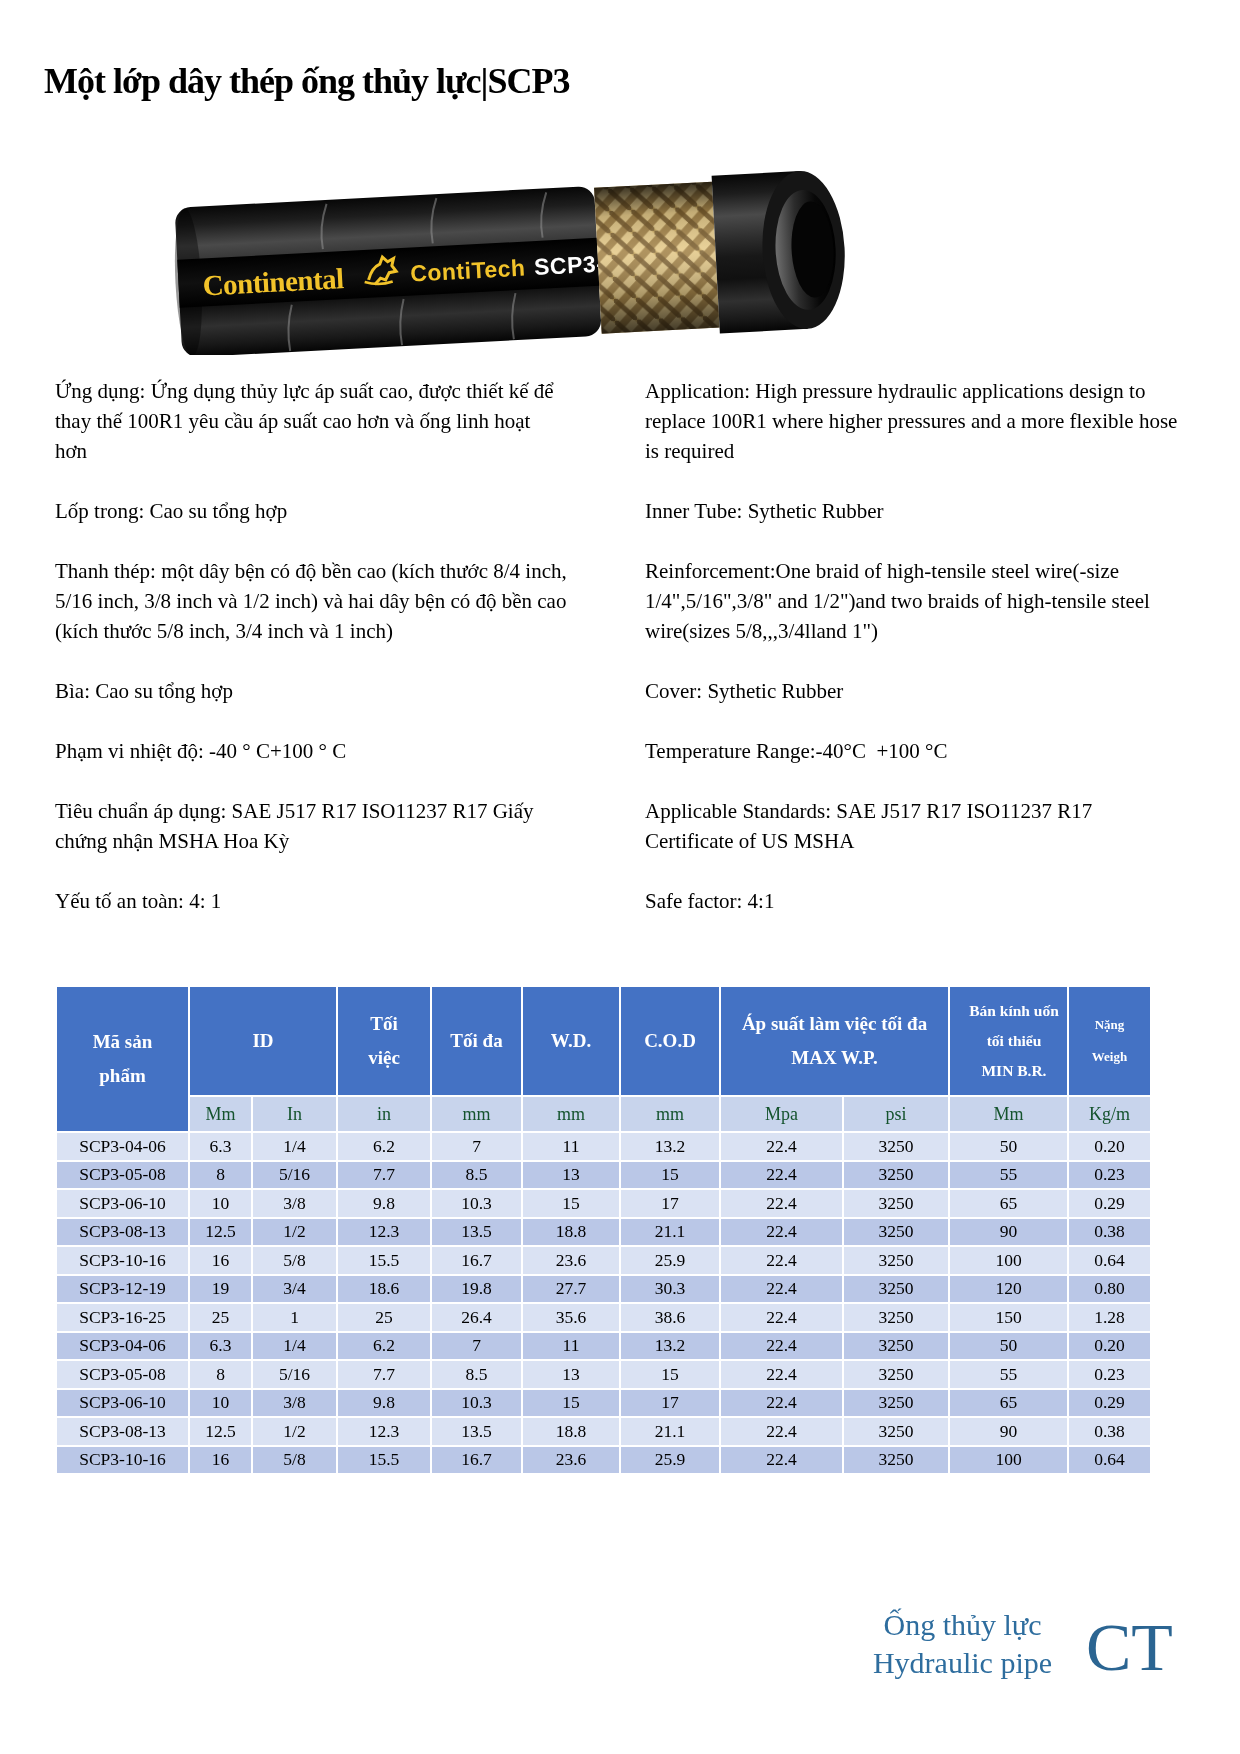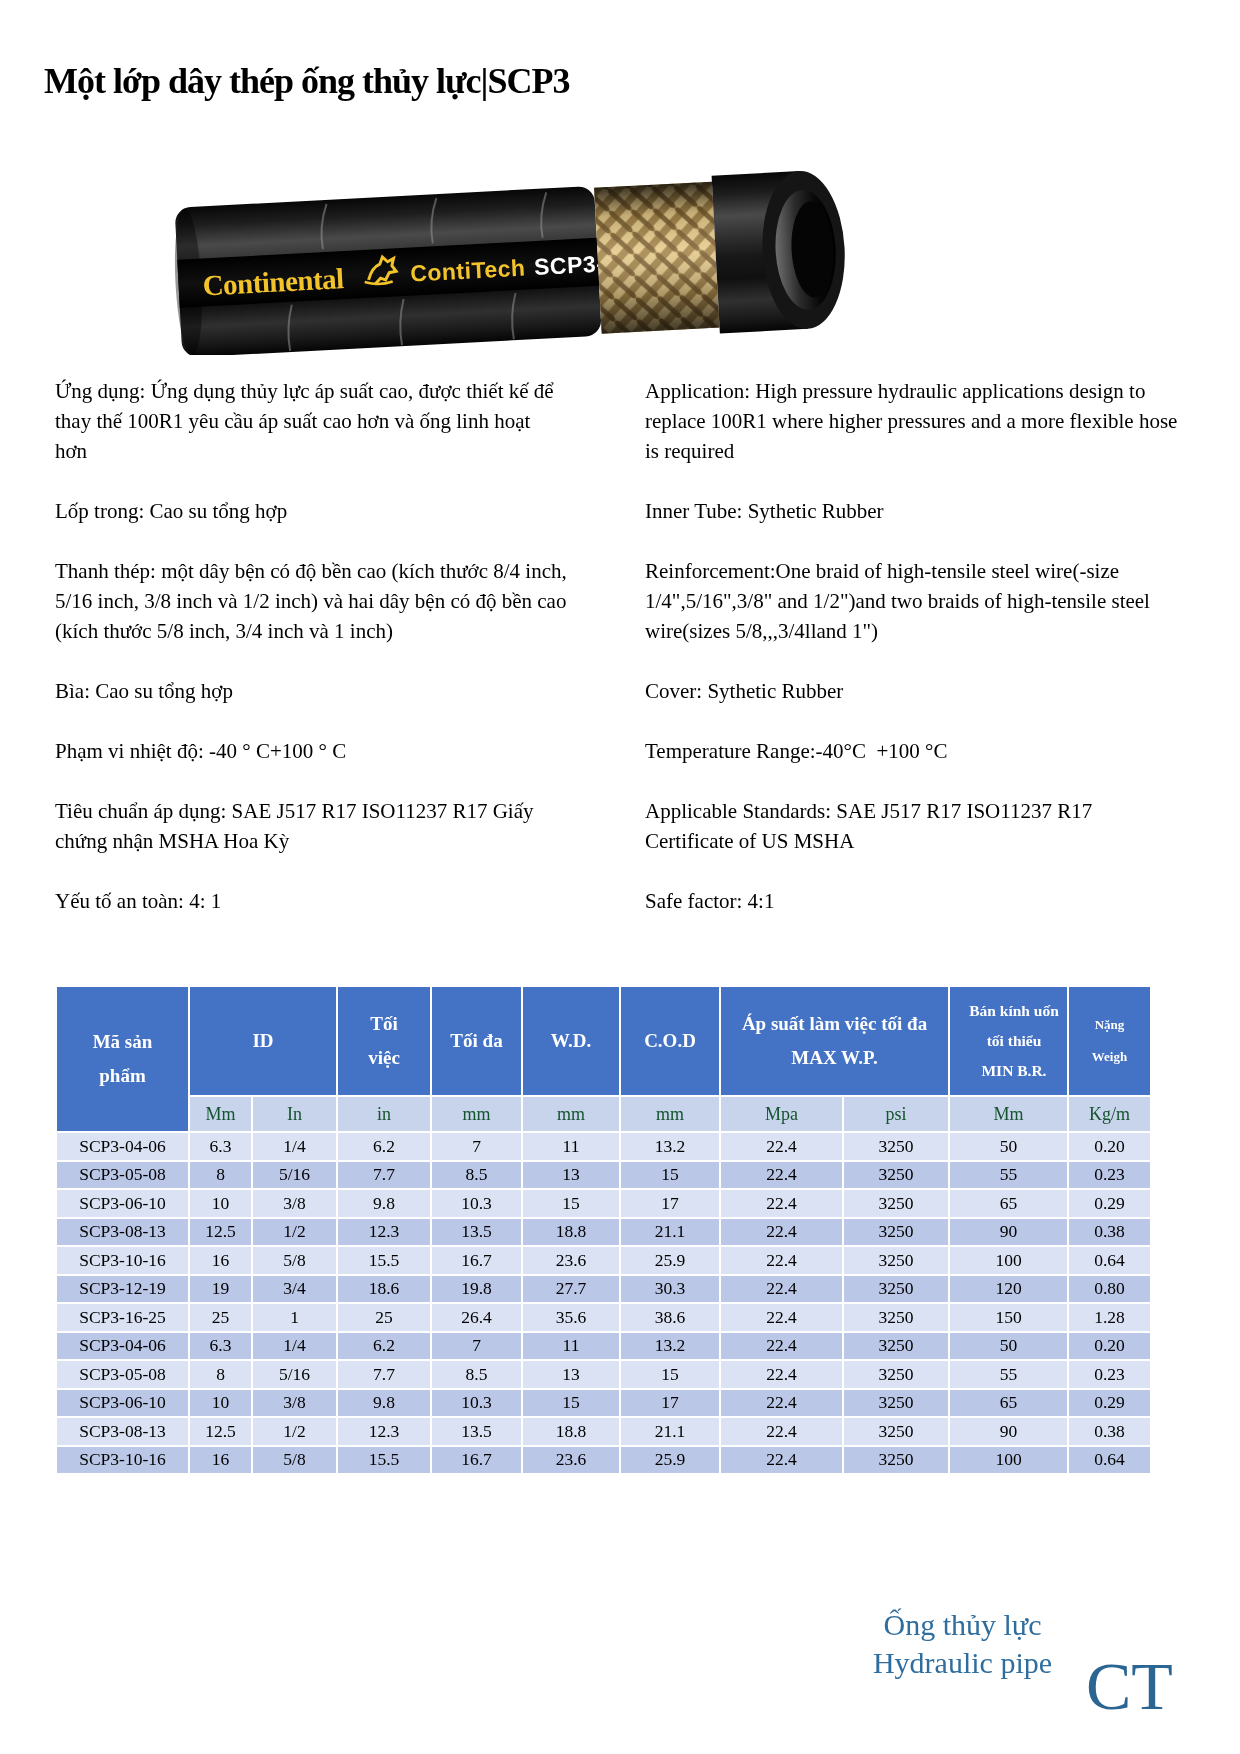--- a/index.html
+++ b/index.html
@@ -49,21 +49,21 @@
   }
   .spec-table tbody td{height:28.5px;font-size:17.5px;}
   .spec-table tbody tr.band-light td{background:var(--row-light);}
   .spec-table tbody tr.band-med td{background:var(--row-med);}
 
   .footer-text{
     position:absolute;left:850px;top:1606px;width:225px;text-align:center;
     color:var(--footer-blue);font-weight:normal;font-size:30px;line-height:38px;
   }
   .footer-logo{
-    position:absolute;left:1086px;top:1651px;color:#2B6592;font-size:68px;line-height:70px;
+    position:absolute;left:1086px;top:1612px;color:#2B6592;font-size:68px;line-height:70px;
     font-weight:500;
   }
 </style>
 </head>
 <body>
 
 <div class="page">
 
   <h1 class="title">Một lớp dây thép ống thủy lực|SCP3</h1>
 

